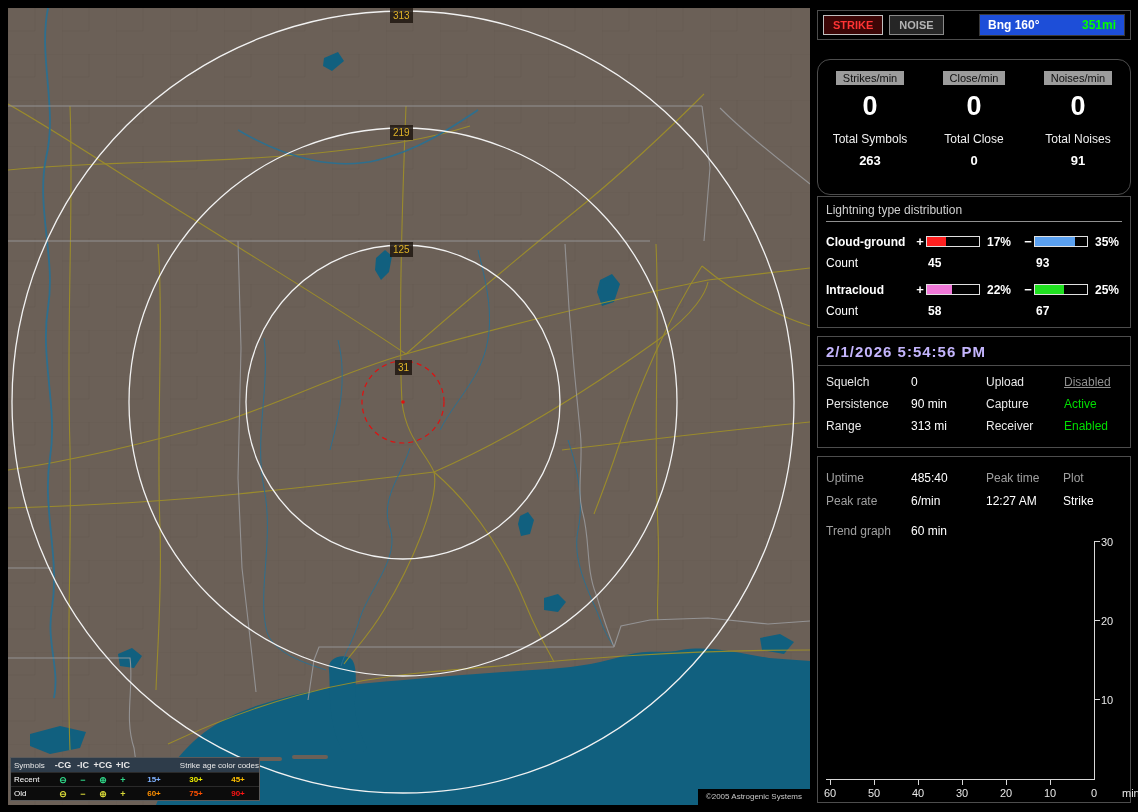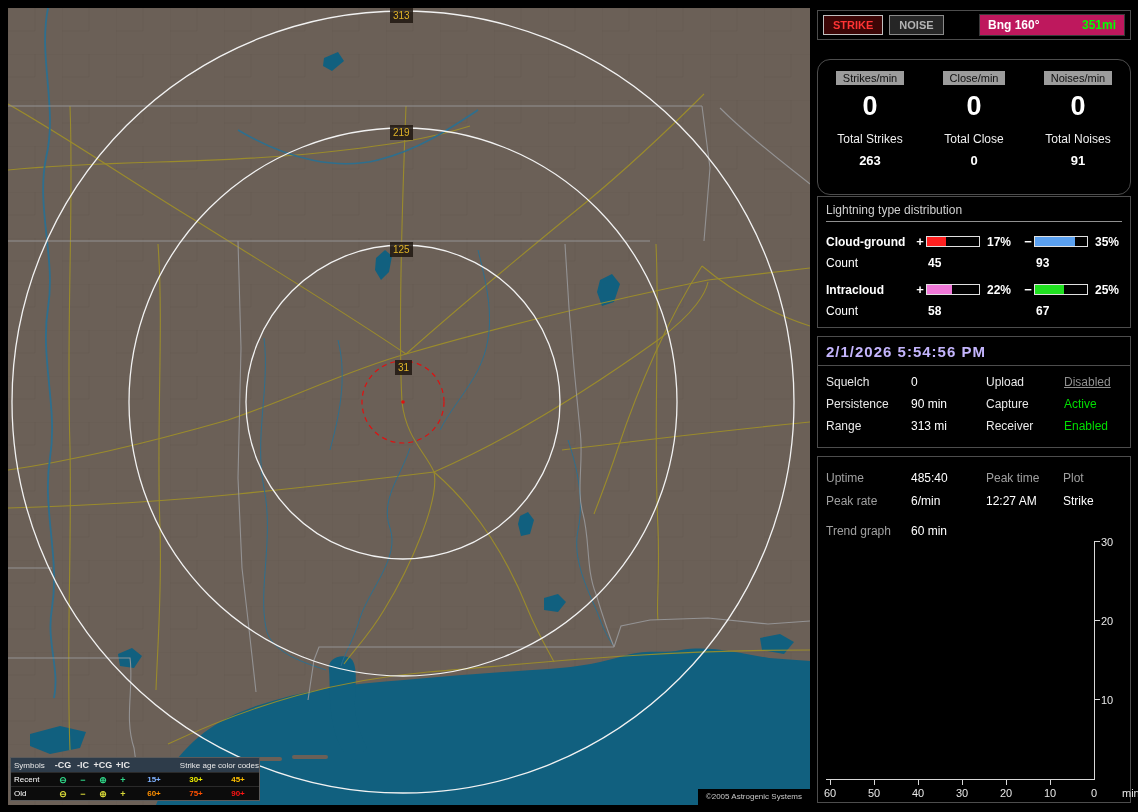--- a/index.html
+++ b/index.html
@@ -23,21 +23,21 @@
 
   .copyright { position:absolute; right:0; bottom:0; background:#000; color:#c8c8c8; font-size:8px; padding:3px 8px 4px; }
 
   
   #panel { position:absolute; left:817px; top:8px; width:314px; height:797px; }
   .pbox { position:absolute; left:0; width:314px; border:1px solid #4d4d4d; background:#000; }
   #box-top { top:2px; height:30px; display:flex; align-items:center; padding:0 5px; }
   .btn { font-size:11px; font-weight:bold; padding:3px 9px; cursor:pointer; }
   .btn-strike { background:#3c0606; color:#ff3434; border:1px solid #c0c0c0; }
   .btn-noise { background:#262626; color:#b4b4b4; border:1px solid #8a8a8a; margin-left:6px; }
-  .bng-box { margin-left:auto; width:146px; display:flex; justify-content:space-between; align-items:center; background:#be185d; border:1px solid #3a3a3a; padding:3px 8px; font-size:12px; font-weight:bold; color:#fff; }
+  .bng-box { margin-left:auto; width:146px; display:flex; justify-content:space-between; align-items:center; background:#1d4ed8; border:1px solid #3a3a3a; padding:3px 8px; font-size:12px; font-weight:bold; color:#fff; }
 
   #box-counters { top:51px; height:136px; display:flex;border-radius:13px; }
   .counter-col { flex:1; display:flex; flex-direction:column; align-items:center; }
   .badge { display:inline-block; background:#9c9c9c; color:#101010; font-size:11px; padding:1px 7px; margin-top:11px; }
   .bignum { font-size:27px; font-weight:bold; color:#fff; line-height:1; margin-top:8px; }
   .total-label { font-size:12px; color:#f0f0f0; margin-top:12px; }
   .total-value { font-size:13px; color:#fff; font-weight:bold; margin-top:7px; }
 
   #box-dist { top:188px; height:132px; padding:6px 8px; }
   .dist-title { font-size:12px; color:#d0d0d0; padding-bottom:4px; border-bottom:1px solid #909090; margin-bottom:9px; }
@@ -207,21 +207,21 @@
       <div class="bng-box">
         <span>Bng 160°</span>
         <span style="color: rgb(0, 255, 0);">351mi</span>
       </div>
     </div>
 
     <div class="pbox" id="box-counters">
       <div class="counter-col">
         <span class="badge">Strikes/min</span>
         <div class="bignum">0</div>
-        <div class="total-label">Total Strikes</div>
+        <div class="total-label">Total Symbols</div>
         <div class="total-value">263</div>
       </div>
       <div class="counter-col">
         <span class="badge">Close/min</span>
         <div class="bignum">0</div>
         <div class="total-label">Total Close</div>
         <div class="total-value">0</div>
       </div>
       <div class="counter-col">
         <span class="badge">Noises/min</span>

